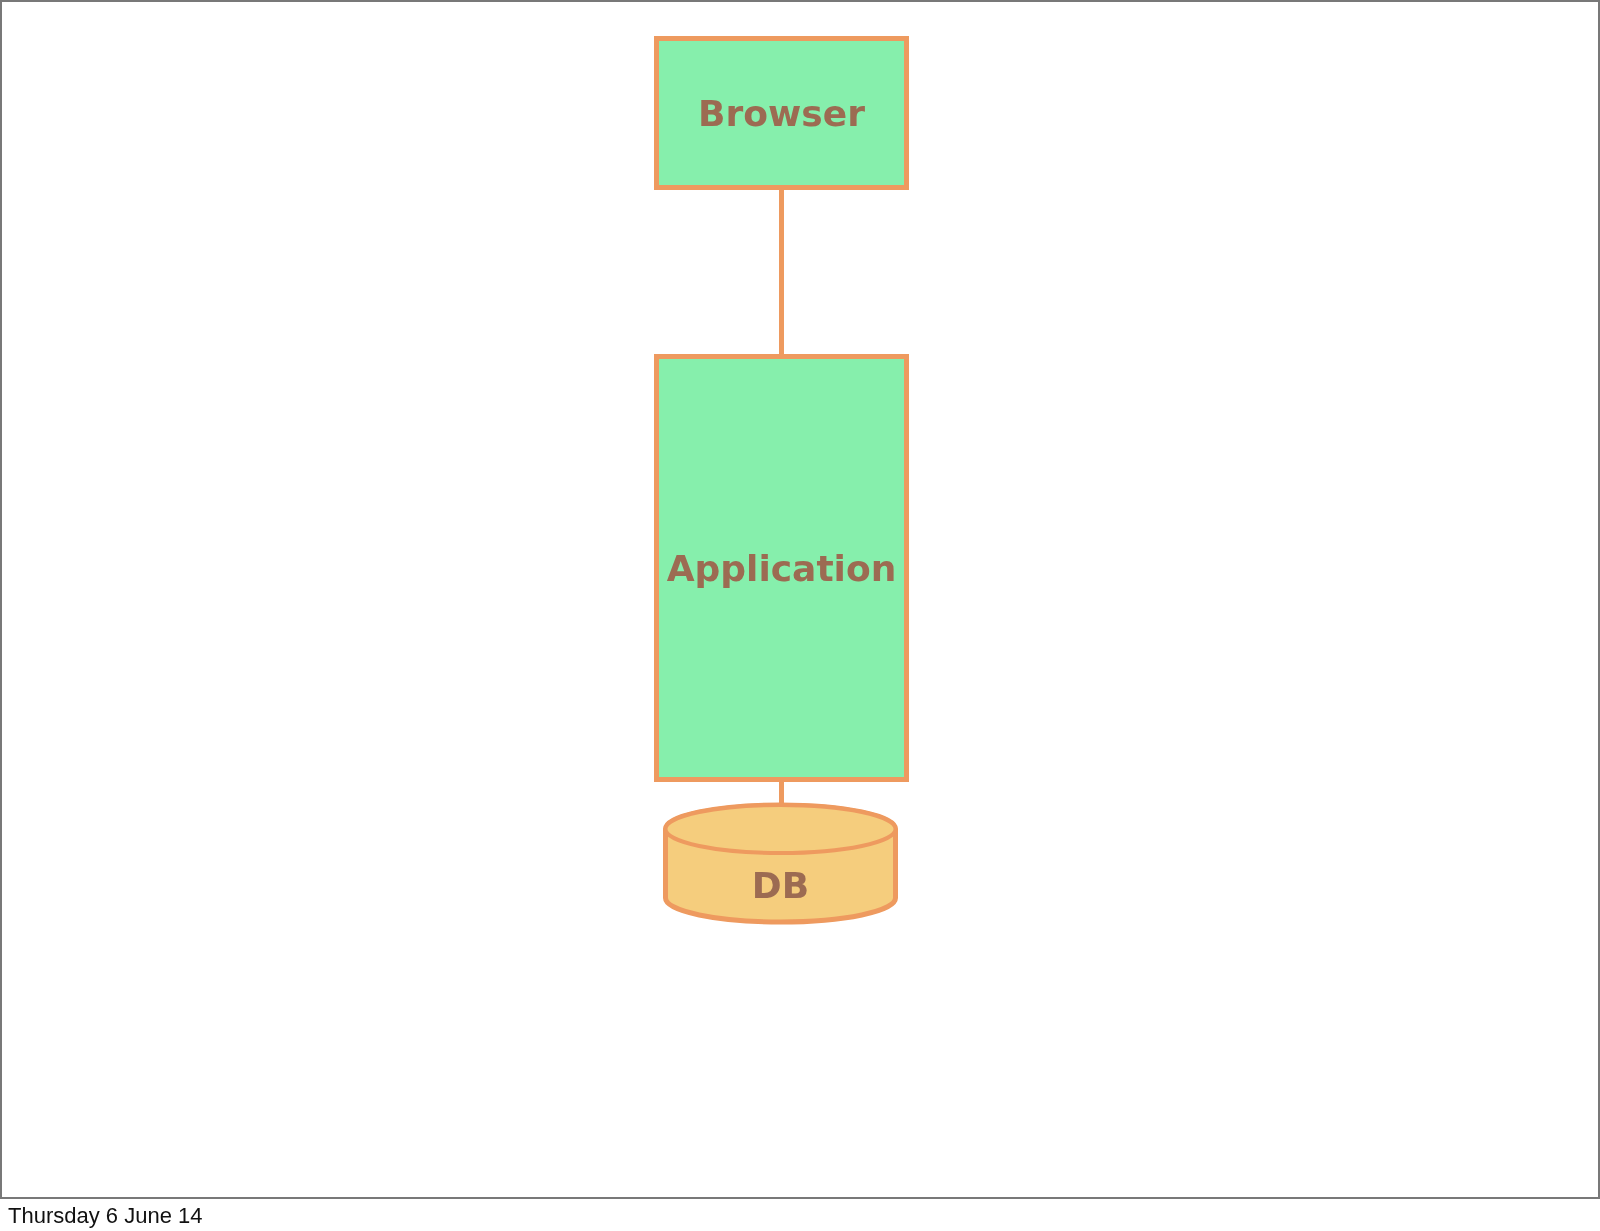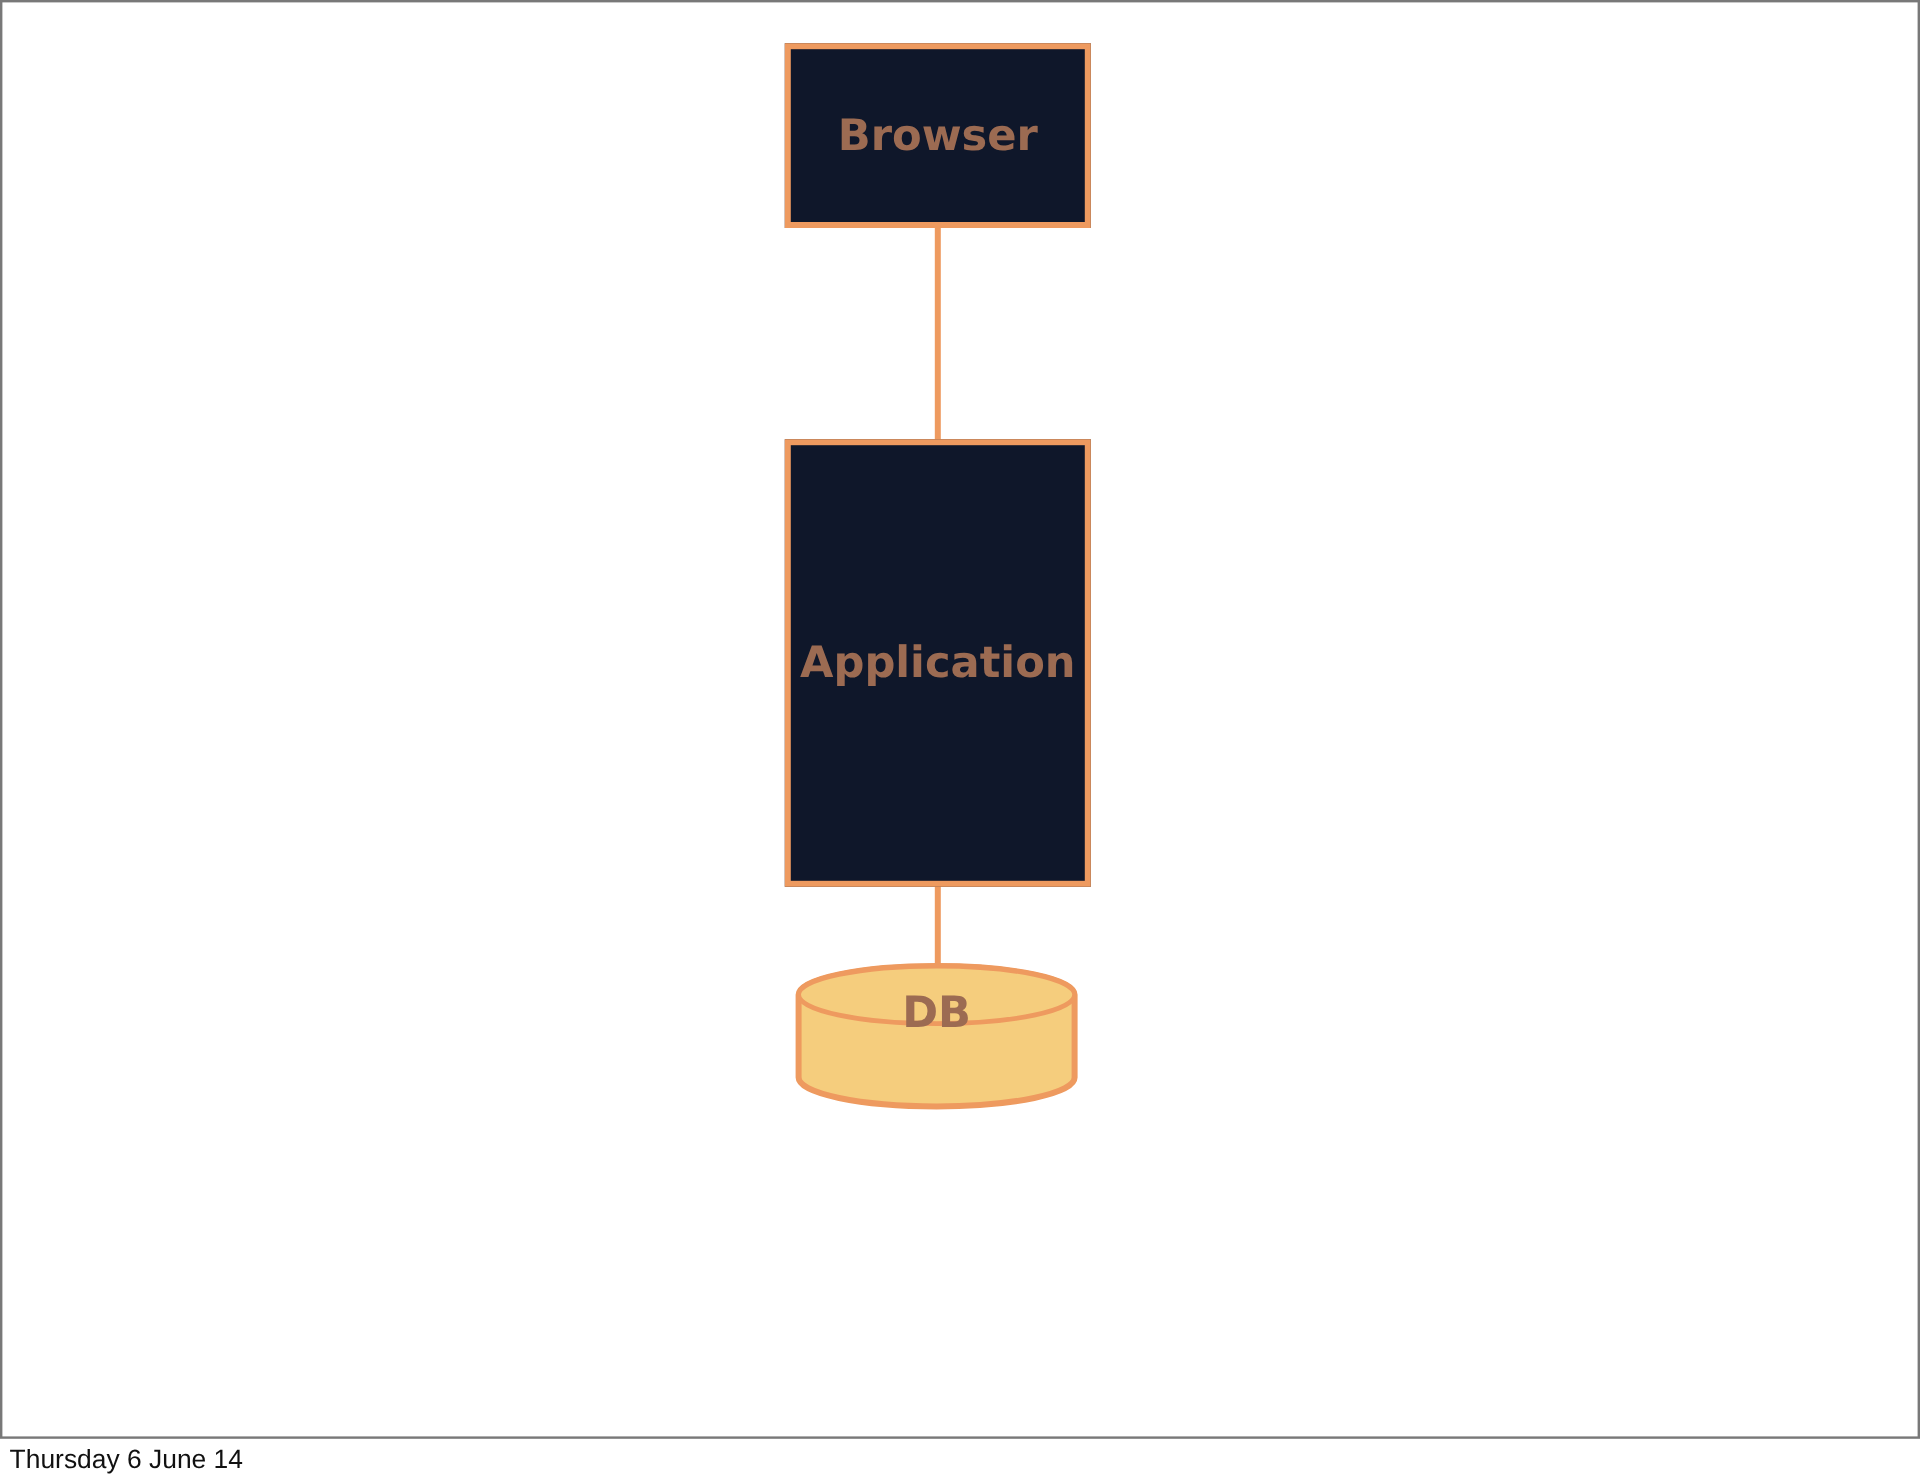--- a/index.html
+++ b/index.html
@@ -15,21 +15,21 @@
     position: relative;
     box-sizing: border-box;
     width: 1600px;
     height: 1199px;
     border: 2px solid #787878;
     background: #ffffff;
   }
   .node-rect {
     position: absolute;
     box-sizing: border-box;
-    background: #0f172a;
+    background: #86efac;
     border: 5px solid #ee9a5f;
     display: flex;
     align-items: center;
     justify-content: center;
   }
   .node-label {
     font-family: "DejaVu Sans", "Liberation Sans", sans-serif;
     font-weight: bold;
     font-size: 36px;
     color: #9c6b52;
@@ -52,39 +52,39 @@
     height: 70px;
   }
   #node-browser {
     left: 652px;
     top: 34px;
     width: 255px;
     height: 154px;
   }
   #node-application {
     left: 652px;
-    top: 364px;
+    top: 352px;
     width: 255px;
-    height: 373px;
+    height: 428px;
   }
   #cylinder-wrap {
     position: absolute;
     left: 660px;
     top: 798px;
     width: 237px;
     height: 128px;
   }
   #db-label-wrap {
     position: absolute;
     left: 660px;
     top: 822px;
     width: 237px;
     height: 82px;
     display: flex;
-    align-items: flex-start;
+    align-items: flex-end;
     justify-content: center;
   }
   .footer-date {
     position: absolute;
     left: 8px;
     top: 1203px;
     font-family: "Liberation Sans", sans-serif;
     font-size: 22px;
     color: #111111;
   }

